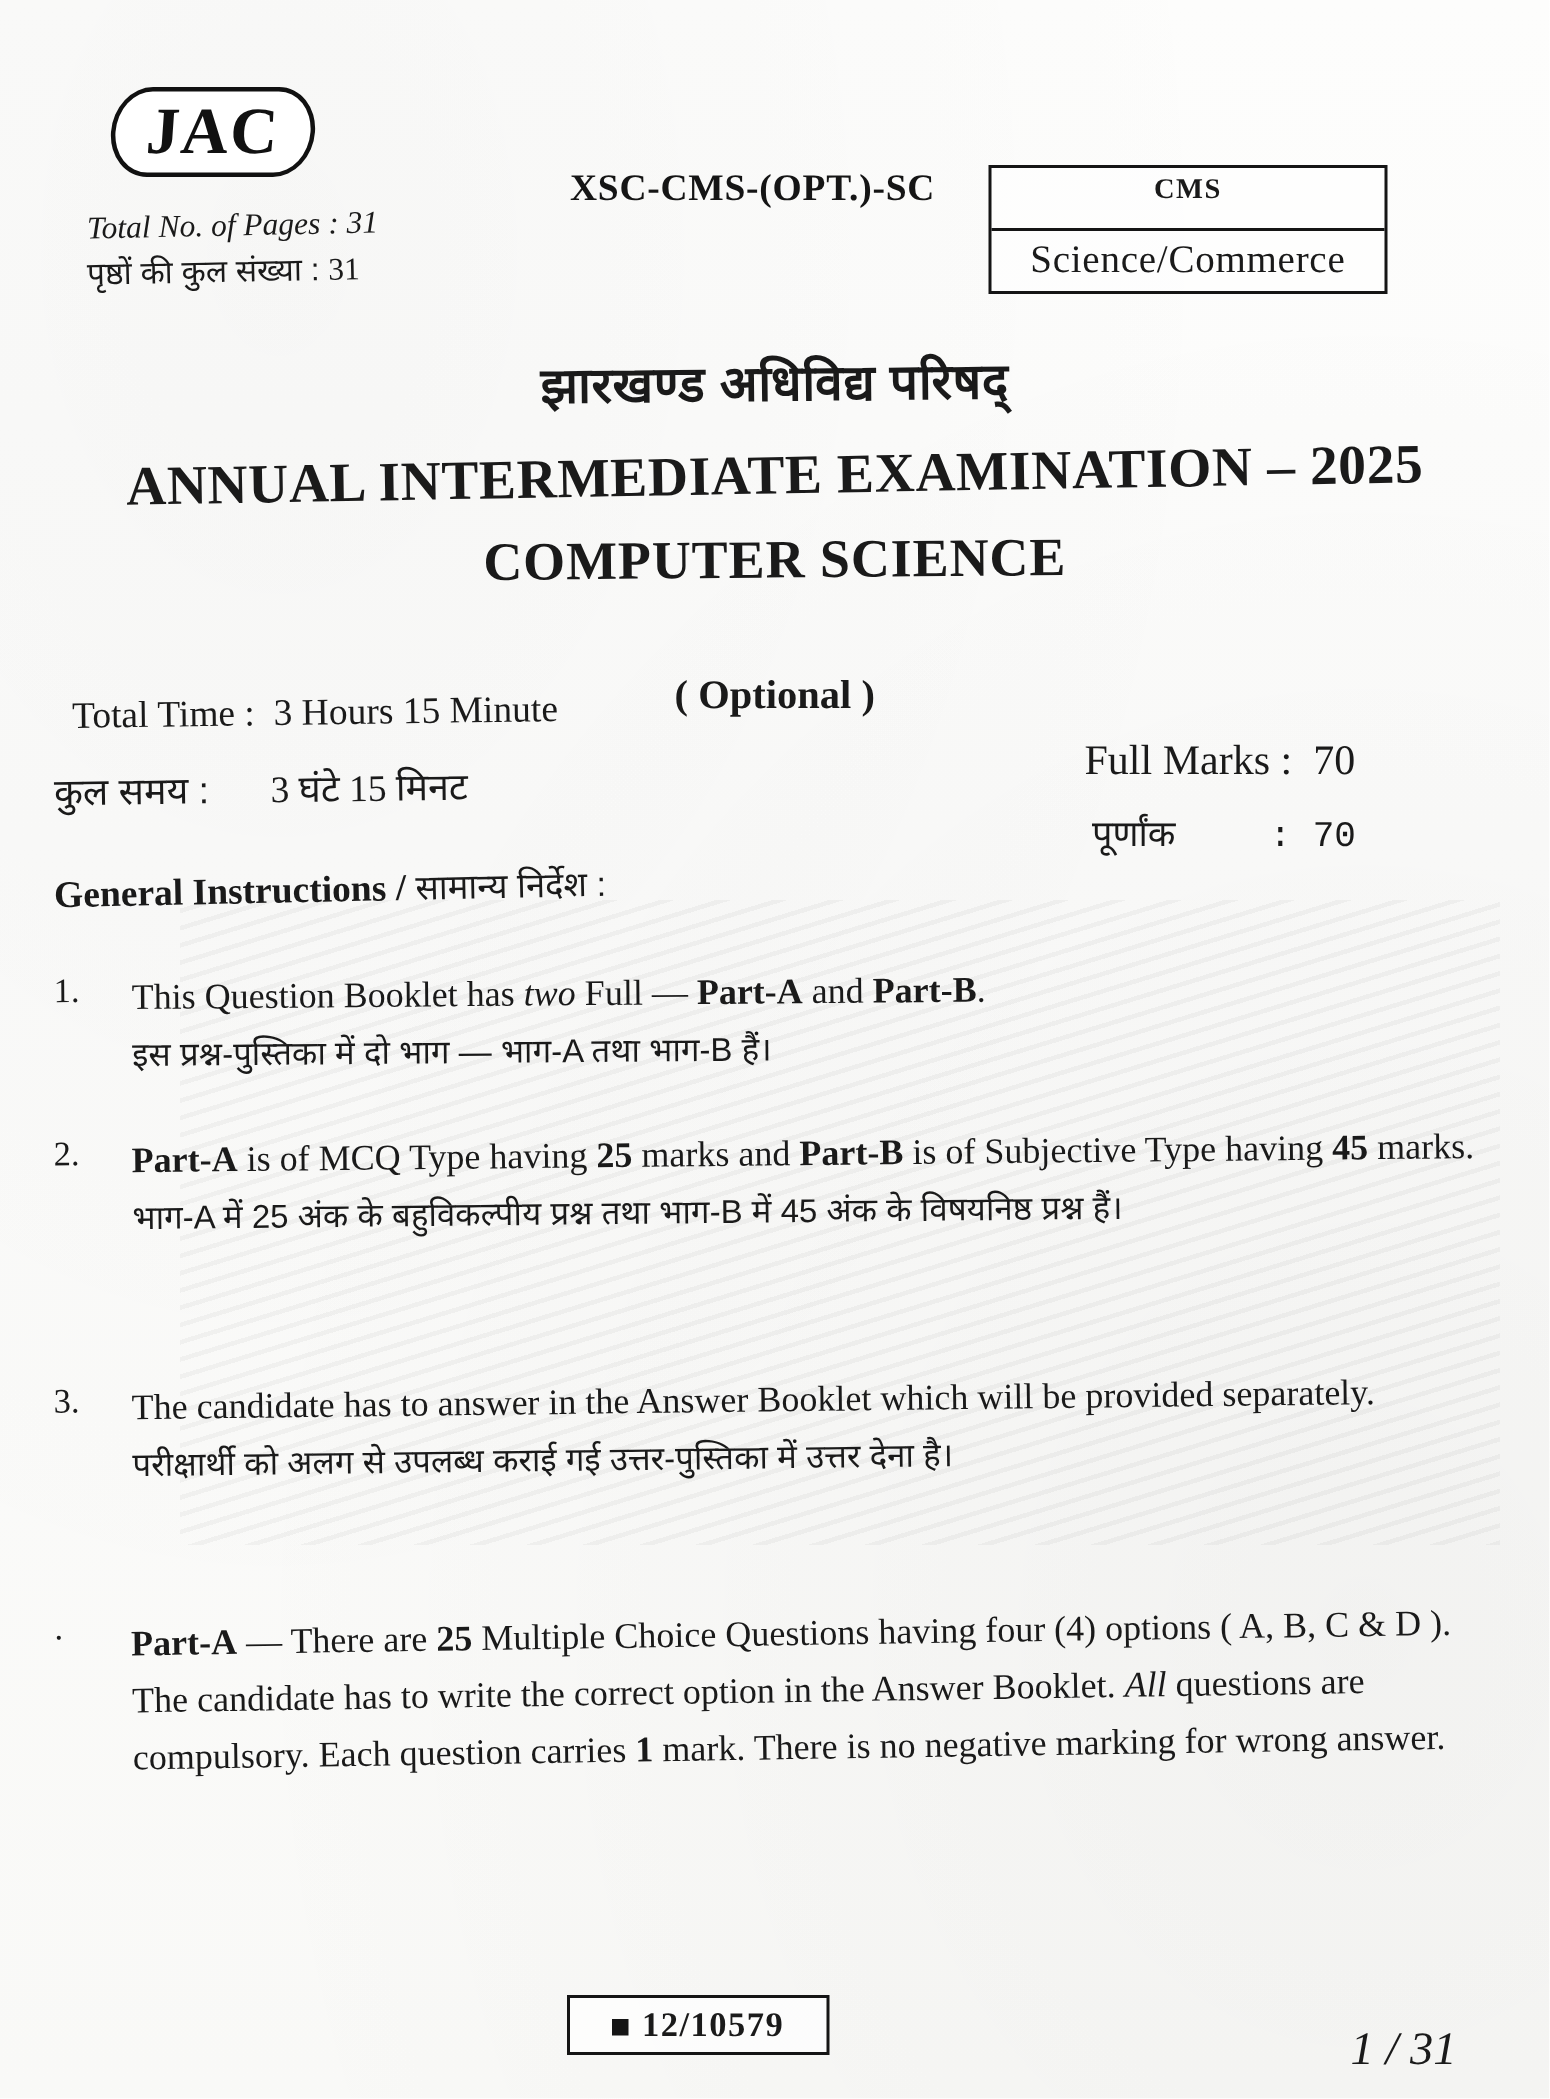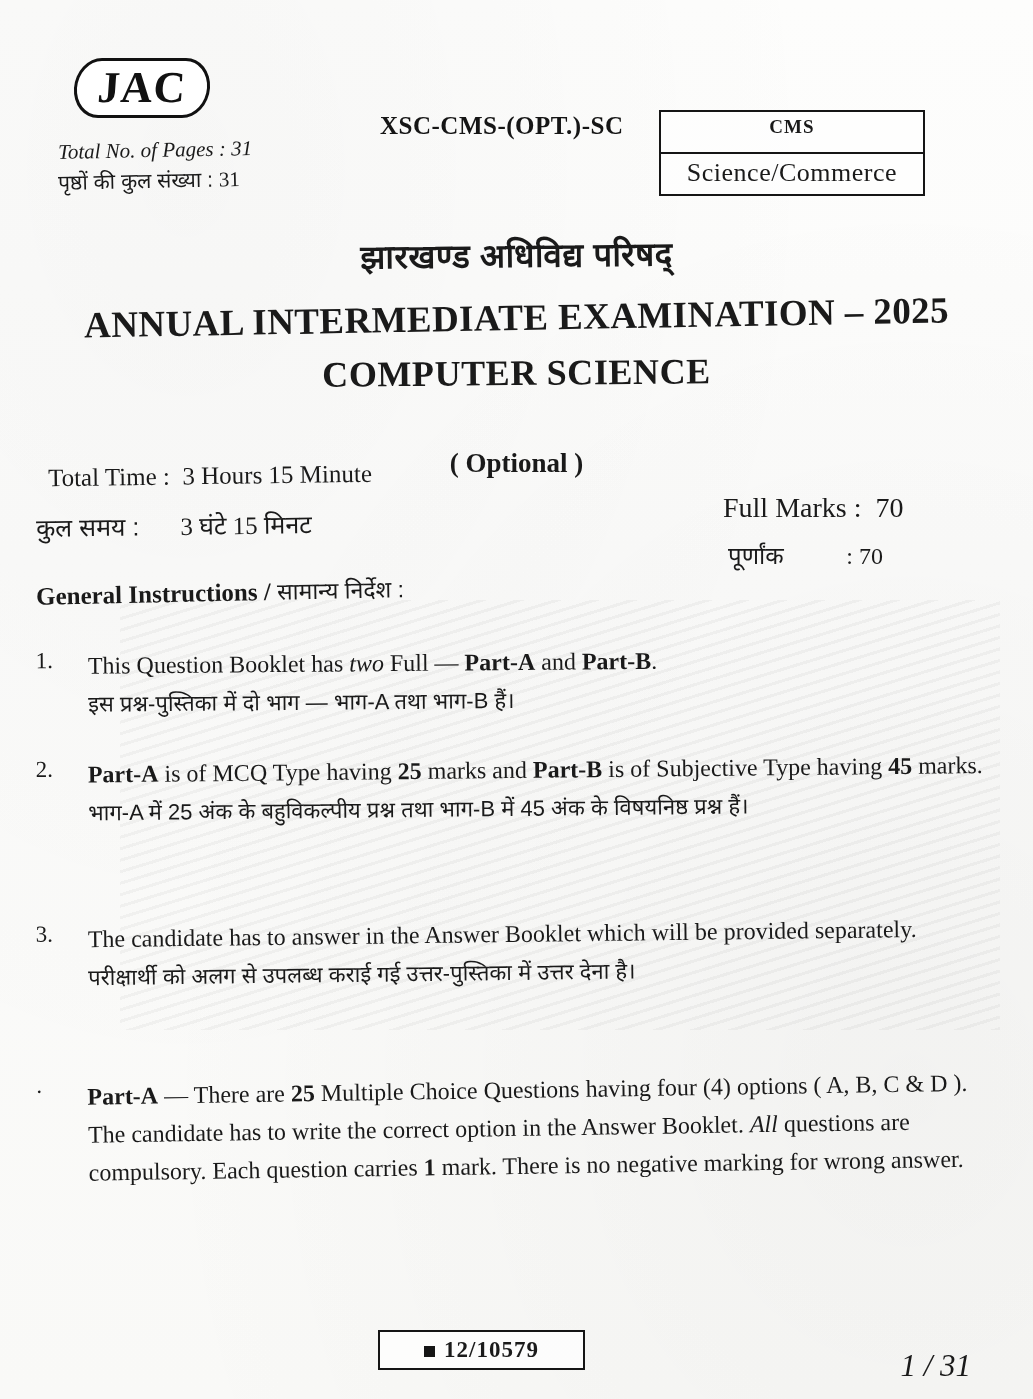--- a/index.html
+++ b/index.html
@@ -170,21 +170,21 @@
     left: 711px; top: 492px;
     font-size: 28px;
     margin-left: 12px;
   }
   .marks-hi {
     position: absolute;
     left: 728px; top: 538px;
     font-size: 24px;
     font-family: "Liberation Sans", sans-serif;
   }
-  .marks-hi .colon { font-family: Liberation Serif, serif; margin-left: 56px; }
+  .marks-hi .colon { font-family: Liberation Mono, monospace; margin-left: 56px; }
 
   .gen-instr {
     position: absolute;
     left: 36px; top: 576px;
     font-size: 25px;
     font-weight: bold;
     transform: rotate(-1.2deg);
   }
   .gen-instr .hi { font-family: "Liberation Sans", sans-serif; font-weight: normal; font-size: 23px; }
 
@@ -221,21 +221,21 @@
     transform: rotate(-0.9deg);
   }
   #part-a-note .num { position: absolute; left: 0; font-size: 23px; }
   #part-a-note .body { margin-left: 52px; font-size: 24px; line-height: 1.58; }
 
   
   .footer-box {
     position: absolute;
     left: 378px; top: 1330px;
     border: 2px solid #151515;
-    padding: 5px 44px;
+    padding: 5px 28px;
     font-size: 23px;
     font-weight: bold;
     letter-spacing: 1px;
     background: rgba(255,255,255,0.7);
   }
   .footer-box .sq {
     display: inline-block;
     width: 11px; height: 11px;
     background: #151515;
     margin-right: 9px;

